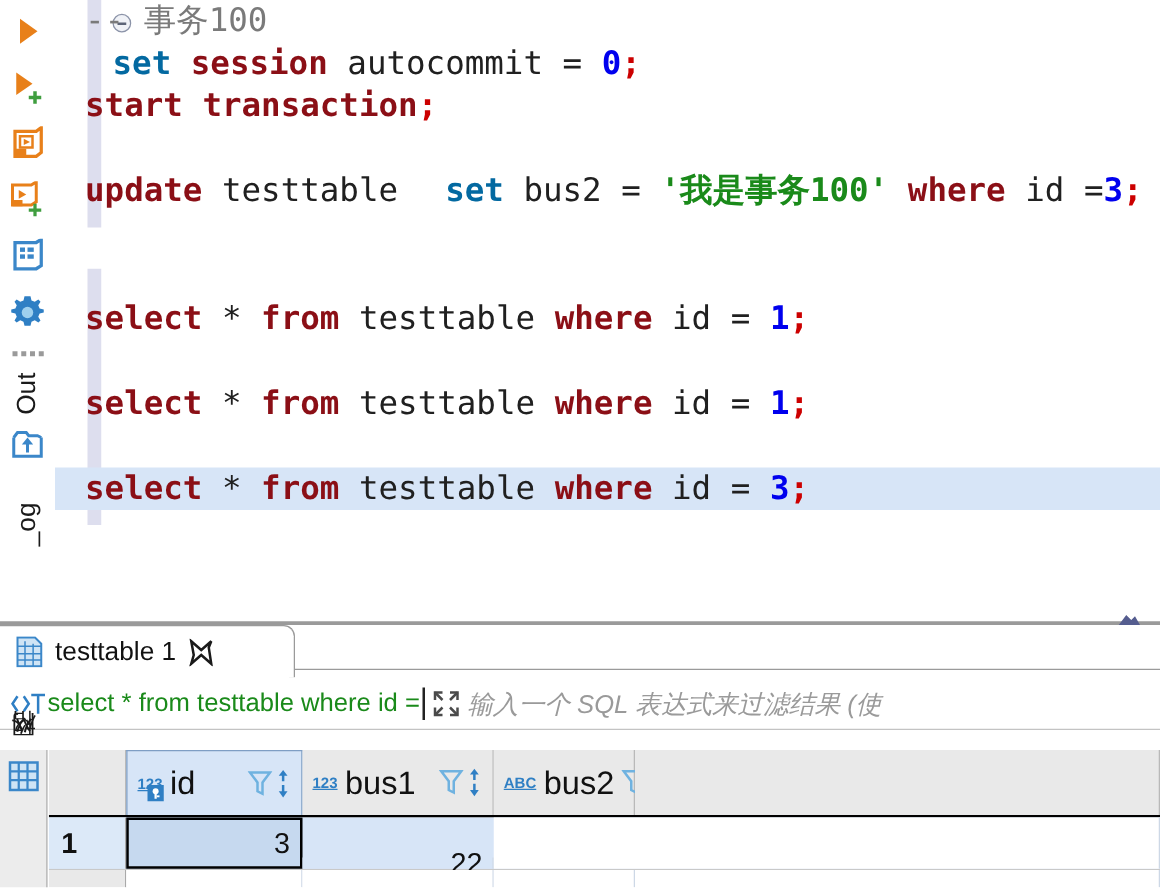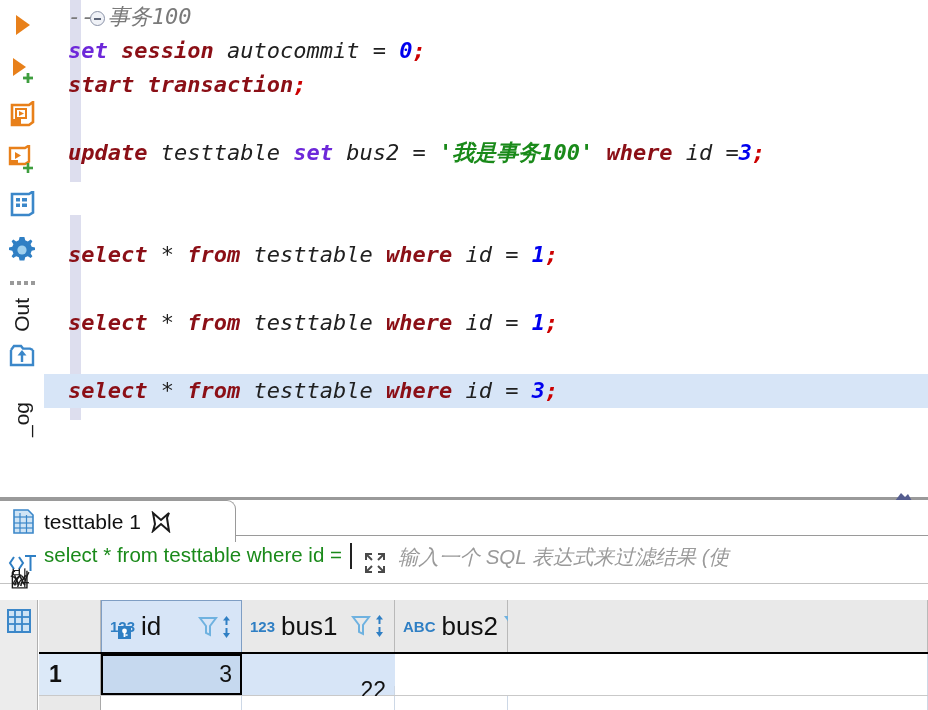--- a/index.html
+++ b/index.html
@@ -64,30 +64,29 @@
     cursor: pointer;
   }
   .fold-marker::after {
     content: ""; position: absolute;
     left: 2.5px; top: 6px; width: 7px; height: 1.6px; background: #5d6578;
   }
 
   #code {
     position: absolute; left: 0; top: 0; width: 884px;
     font-family: "DejaVu Sans Mono", monospace;
-    font-size: 22px;
+    font-size: 26px;
     line-height: 34px;
     white-space: pre;
-    font-style: italic;
   }
   .line { height: 34px; padding-left: 24px; }
   .line.blank { height: 34px; }
   .line.hl { background: #d7e5f7; padding-left: 24px; }
 
-  .k-blue   { color: #6d28d9; font-weight: bold; }
+  .k-blue   { color: #0369a1; font-weight: bold; margin-left: 22px; }
   .k-red    { color: #8b0f16; font-weight: bold; }
   .k-plain  { color: #202020; }
   .k-num    { color: #0000ee; font-weight: bold; }
   .k-semi   { color: #cc0000; font-weight: bold; }
   .k-str    { color: #1a8a1a; font-weight: bold; }
   .k-comment{ color: #7a7a7a; }
   .k-star   { color: #202020; }
 
   
   #results-divider {
@@ -120,22 +119,22 @@
     font-size: 21px; color: #111; white-space: nowrap;
   }
   .tab-close { cursor: pointer; display: flex; align-items: center; }
 
   
   #filter-bar {
     position: absolute; left: 0; top: 543px;
     width: 928px; height: 41px;
     background: #ffffff;
     border-bottom: 1px solid #c3c3c3;
-    display: flex; 
-    padding-left: 8px; gap: 6px;
+    display: flex; align-items: center;
+    padding-left: 8px; 
     overflow: hidden;
   }
   #filter-expr {
     font-size: 20.5px; color: #1a8a1a; white-space: nowrap;
     font-family: "Liberation Sans", sans-serif;
   }
   #filter-caret {
     width: 2px; height: 26px; background: #222; margin: 0 4px 0 2px;
   }
   #filter-placeholder {
@@ -173,23 +172,23 @@
     background: #e9e9e9;
     cursor: pointer;
     position: relative;
   }
   .hcell.sel {
     background: #d7e5f7;
     border: 1px solid #7f9ec4;
     border-bottom: none;
   }
   .hcell .type-ico {
-    font-size: 15px; color: #2f7fc4; font-weight: bold;
+    font-size: 12px; color: #2f7fc4; font-weight: bold;
     font-family: "Liberation Sans", sans-serif;
-    display: flex; align-items: flex-start; position: relative;
+    display: flex; align-items: flex-start; position: relative; text-decoration: underline;
   }
   .hcell .colname {
     font-size: 26px; color: #111; white-space: nowrap;
   }
   .hcell .hctl { margin-left: auto; display: flex; align-items: center; gap: 2px; }
 
   #grid-row {
     display: flex; height: 42px;
     background: #d7e5f7;
     border-bottom: 1px solid #c9c9c9;

